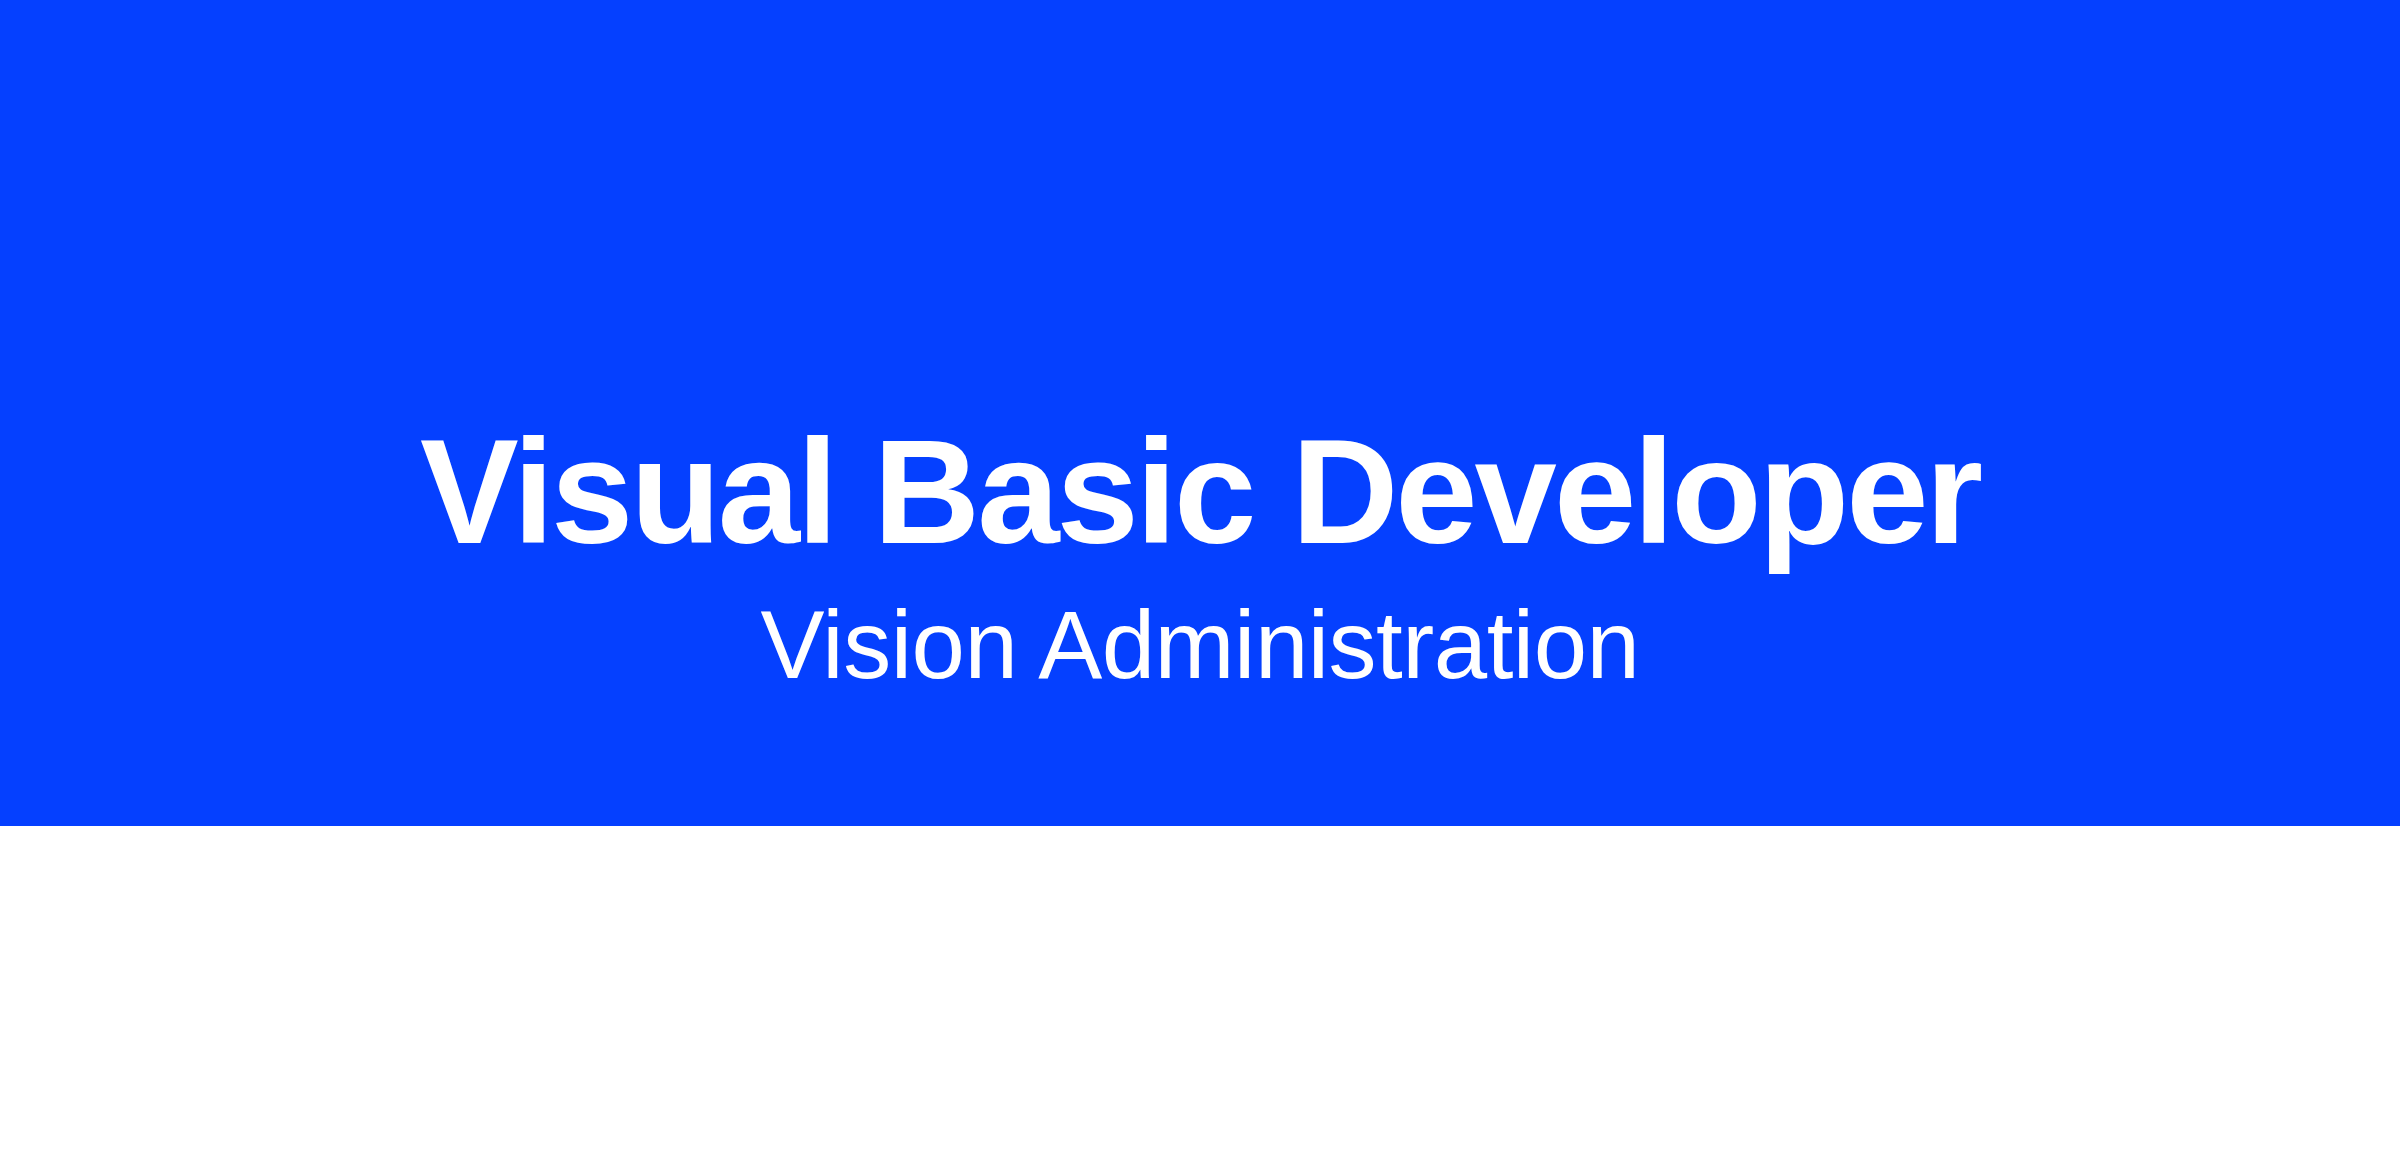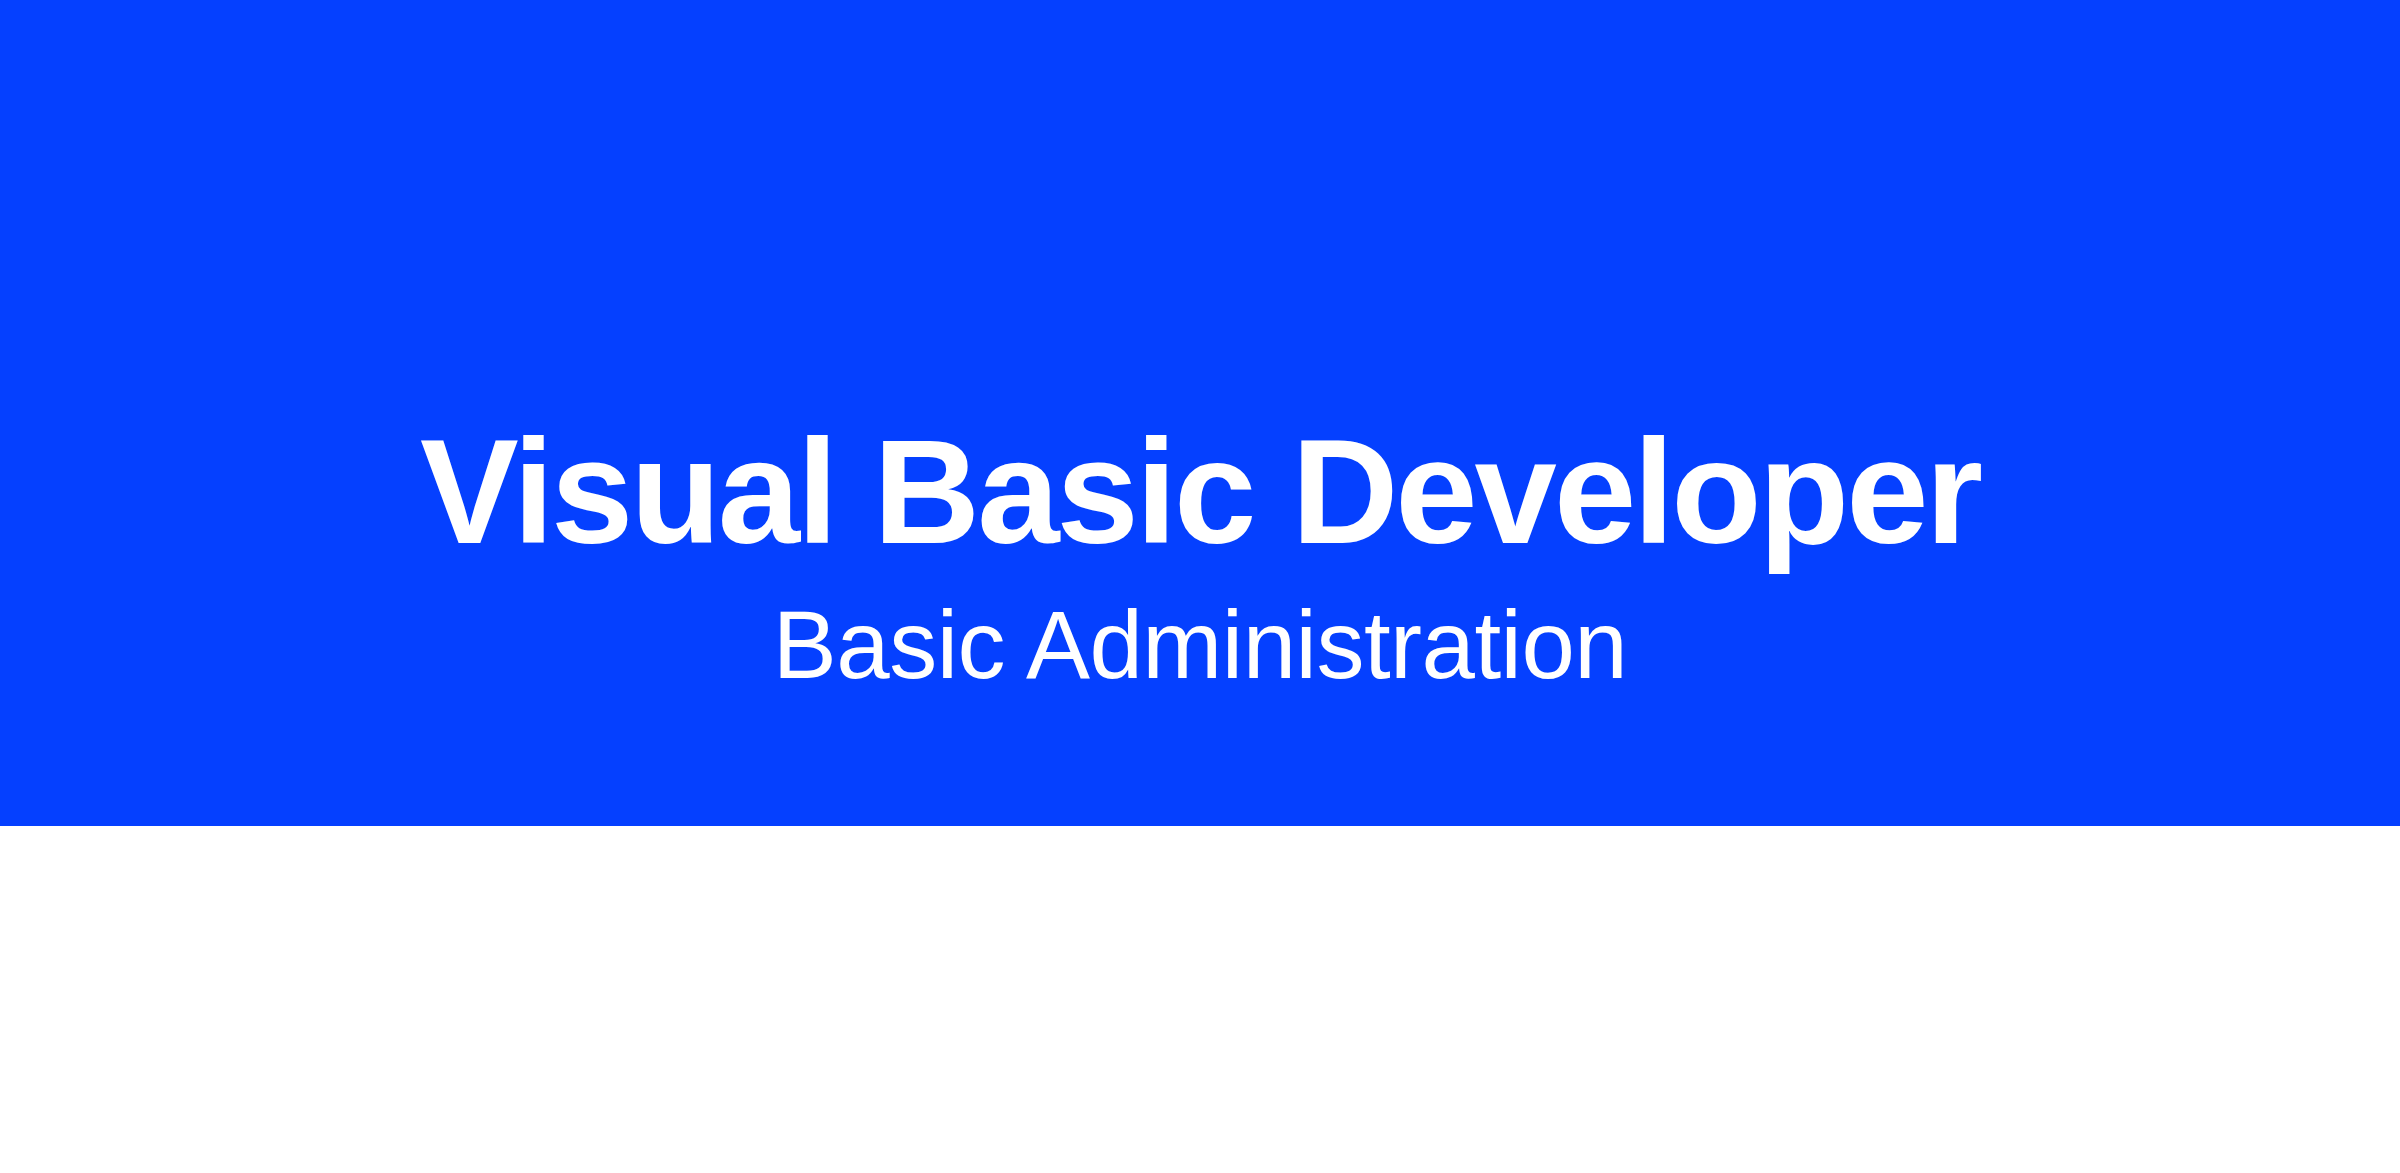--- a/index.html
+++ b/index.html
@@ -122,21 +122,21 @@
 </head>
 <body>
 
 <div class="slide">
 
   <div class="hero">
     <div class="hero-text-block">
 
       <h1 class="title">Visual Basic Developer</h1>
 
-      <h2 class="subtitle">Basic Administration</h2>
+      <h2 class="subtitle">Vision Administration</h2>
 
     </div>
   </div>
 
   <div class="footer-band">
     <div class="logo-strip">
       <div class="logo-red"></div>
       <div class="logo-blue"></div>
     </div>
   </div>

